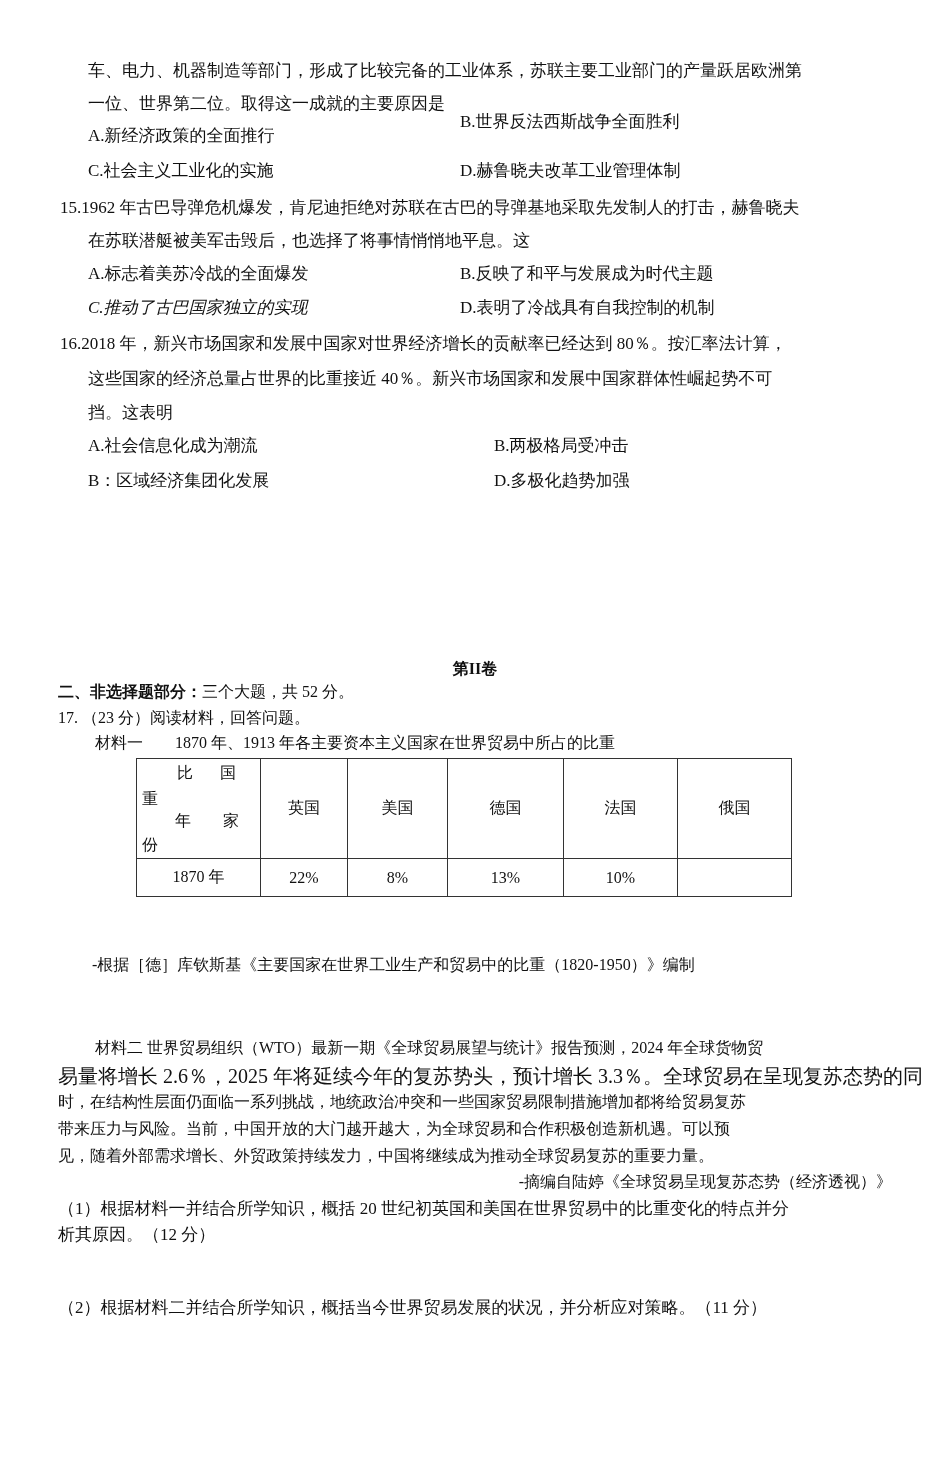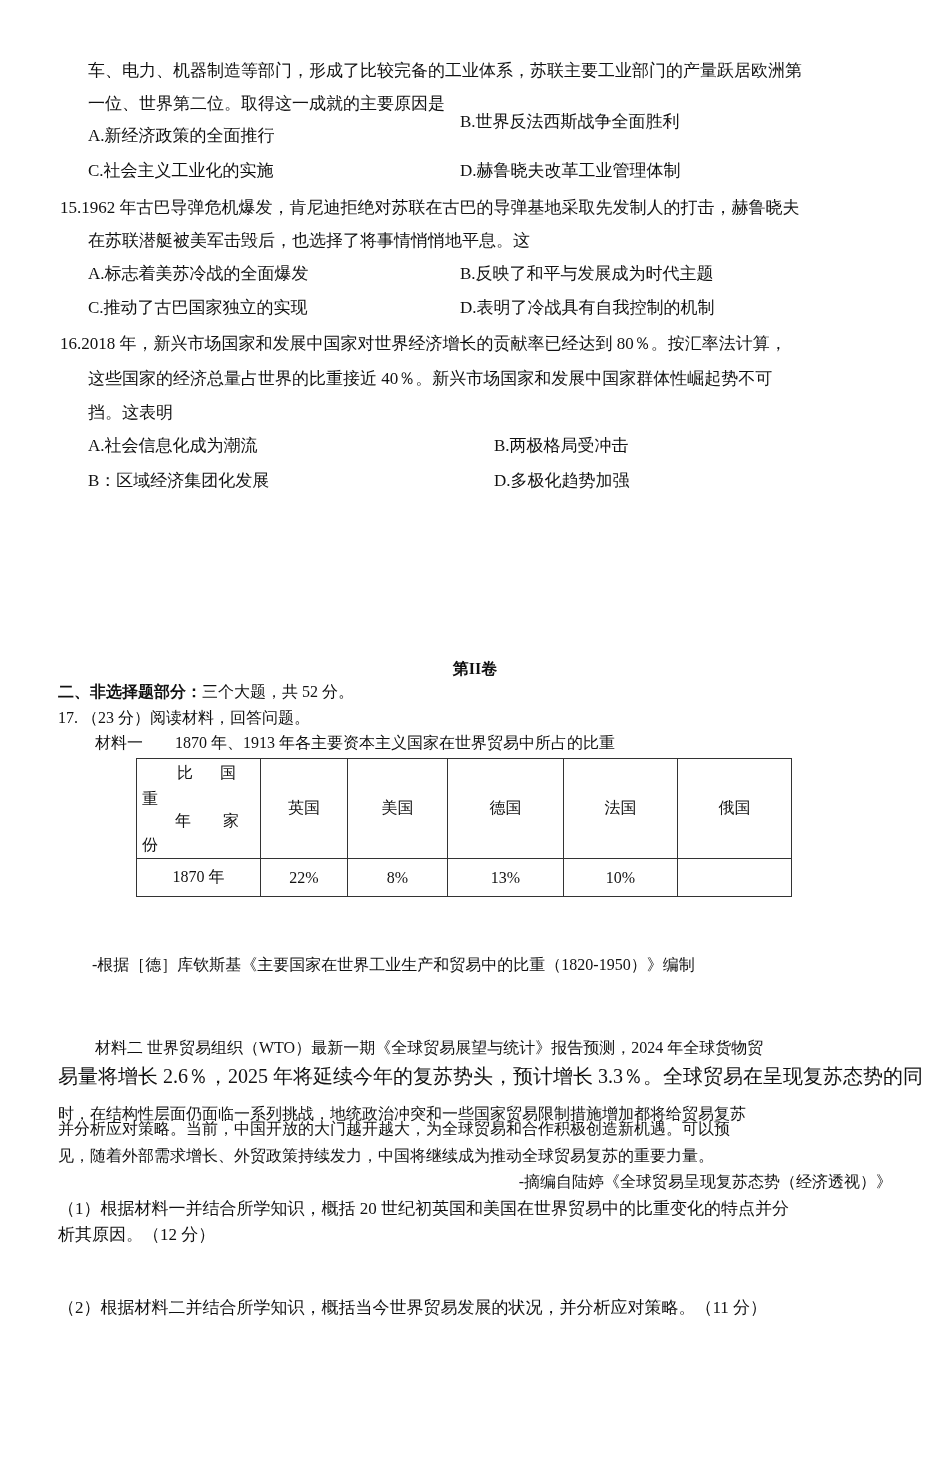--- a/index.html
+++ b/index.html
@@ -24,21 +24,21 @@
 <div class="line" style="left:88px;top:92px;">一位、世界第二位。取得这一成就的主要原因是</div>
 <div class="opt" style="left:88px;top:124px;">A.新经济政策的全面推行</div>
 <div class="opt" style="left:460px;top:110px;">B.世界反法西斯战争全面胜利</div>
 <div class="opt" style="left:88px;top:159px;">C.社会主义工业化的实施</div>
 <div class="opt" style="left:460px;top:159px;">D.赫鲁晓夫改革工业管理体制</div>
 
 <div class="line" style="left:60px;top:196px;">15.1962 年古巴导弹危机爆发，肯尼迪拒绝对苏联在古巴的导弹基地采取先发制人的打击，赫鲁晓夫</div>
 <div class="line" style="left:88px;top:229px;">在苏联潜艇被美军击毁后，也选择了将事情悄悄地平息。这</div>
 <div class="opt" style="left:88px;top:262px;">A.标志着美苏冷战的全面爆发</div>
 <div class="opt" style="left:460px;top:262px;">B.反映了和平与发展成为时代主题</div>
-<div class="opt" style="left:88px;top:296px;">C.推动了古巴国家独立的实现</div>
+<div class="opt" style="left:88px;top:296px;font-style:italic;">C.推动了古巴国家独立的实现</div>
 <div class="opt" style="left:460px;top:296px;">D.表明了冷战具有自我控制的机制</div>
 
 <div class="line" style="left:60px;top:332px;">16.2018 年，新兴市场国家和发展中国家对世界经济增长的贡献率已经达到 80％。按汇率法计算，</div>
 <div class="line" style="left:88px;top:367px;">这些国家的经济总量占世界的比重接近 40％。新兴市场国家和发展中国家群体性崛起势不可</div>
 <div class="line" style="left:88px;top:401px;">挡。这表明</div>
 <div class="opt" style="left:88px;top:434px;">A.社会信息化成为潮流</div>
 <div class="opt" style="left:494px;top:434px;">B.两极格局受冲击</div>
 <div class="opt" style="left:88px;top:469px;">B：区域经济集团化发展</div>
 <div class="opt" style="left:494px;top:469px;">D.多极化趋势加强</div>
 
@@ -76,20 +76,20 @@
     <td>10%</td>
     <td></td>
   </tr>
 </tbody>
   </table>
 
 <div class="line" style="left:92px;top:953px;font-size:16px;">-根据［德］库钦斯基《主要国家在世界工业生产和贸易中的比重（1820-1950）》编制</div>
 
 <div class="line" style="left:95px;top:1036px;font-size:16px;">材料二 世界贸易组织（WTO）最新一期《全球贸易展望与统计》报告预测，2024 年全球货物贸</div>
 <div class="line" style="left:58px;top:1064px;font-size:20px;">易量将增长 2.6％，2025 年将延续今年的复苏势头，预计增长 3.3％。全球贸易在呈现复苏态势的同</div>
-<div class="line" style="left:58px;top:1090px;font-size:16px;margin-top:12px;">时，在结构性层面仍面临一系列挑战，地统政治冲突和一些国家贸易限制措施增加都将给贸易复苏</div>
-<div class="line" style="left:58px;top:1117px;font-size:16px;">并分析应对策略。当前，中国开放的大门越开越大，为全球贸易和合作积极创造新机遇。可以预</div>
+<div class="line" style="left:58px;top:1090px;font-size:16px;">时，在结构性层面仍面临一系列挑战，地统政治冲突和一些国家贸易限制措施增加都将给贸易复苏</div>
+<div class="line" style="left:58px;top:1117px;font-size:16px;">带来压力与风险。当前，中国开放的大门越开越大，为全球贸易和合作积极创造新机遇。可以预</div>
 <div class="line" style="left:58px;top:1144px;font-size:16px;">见，随着外部需求增长、外贸政策持续发力，中国将继续成为推动全球贸易复苏的重要力量。</div>
 <div class="line" style="right:58px;top:1170px;font-size:16px;">-摘编自陆婷《全球贸易呈现复苏态势（经济透视）》</div>
 
 <div class="line" style="left:58px;top:1197px;">（1）根据材料一并结合所学知识，概括 20 世纪初英国和美国在世界贸易中的比重变化的特点并分</div>
 <div class="line" style="left:58px;top:1223px;">析其原因。（12 分）</div>
 <div class="line" style="left:58px;top:1296px;">（2）根据材料二并结合所学知识，概括当今世界贸易发展的状况，并分析应对策略。（11 分）</div>
 
 </body></html>

